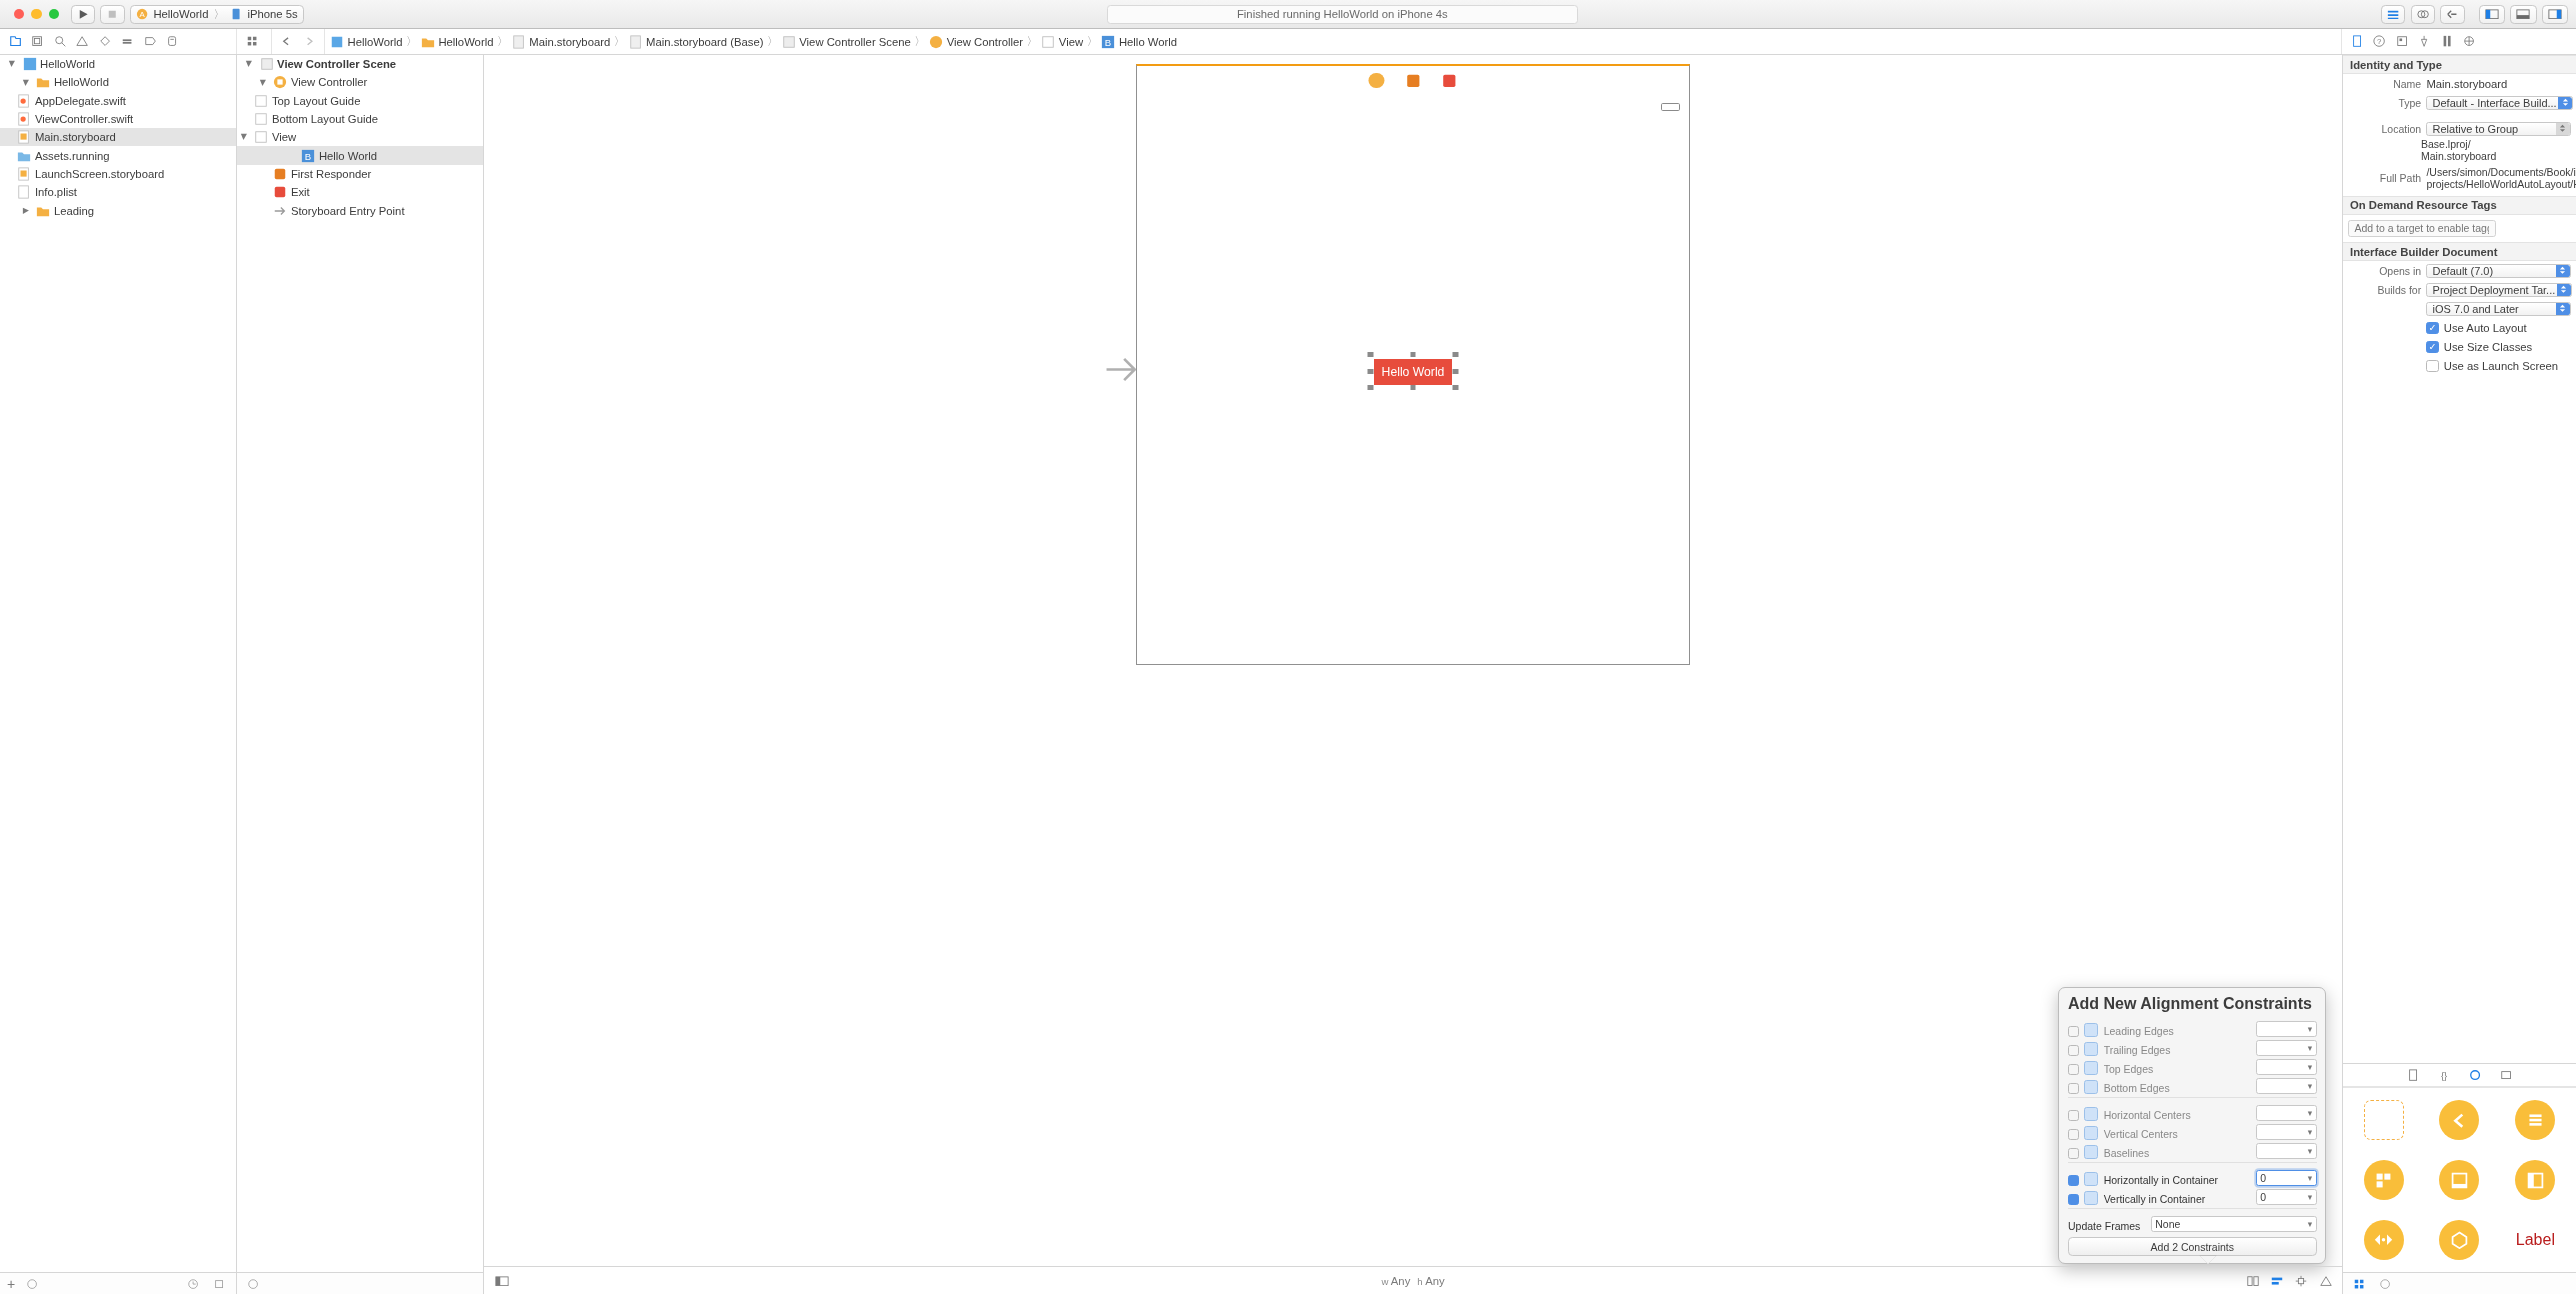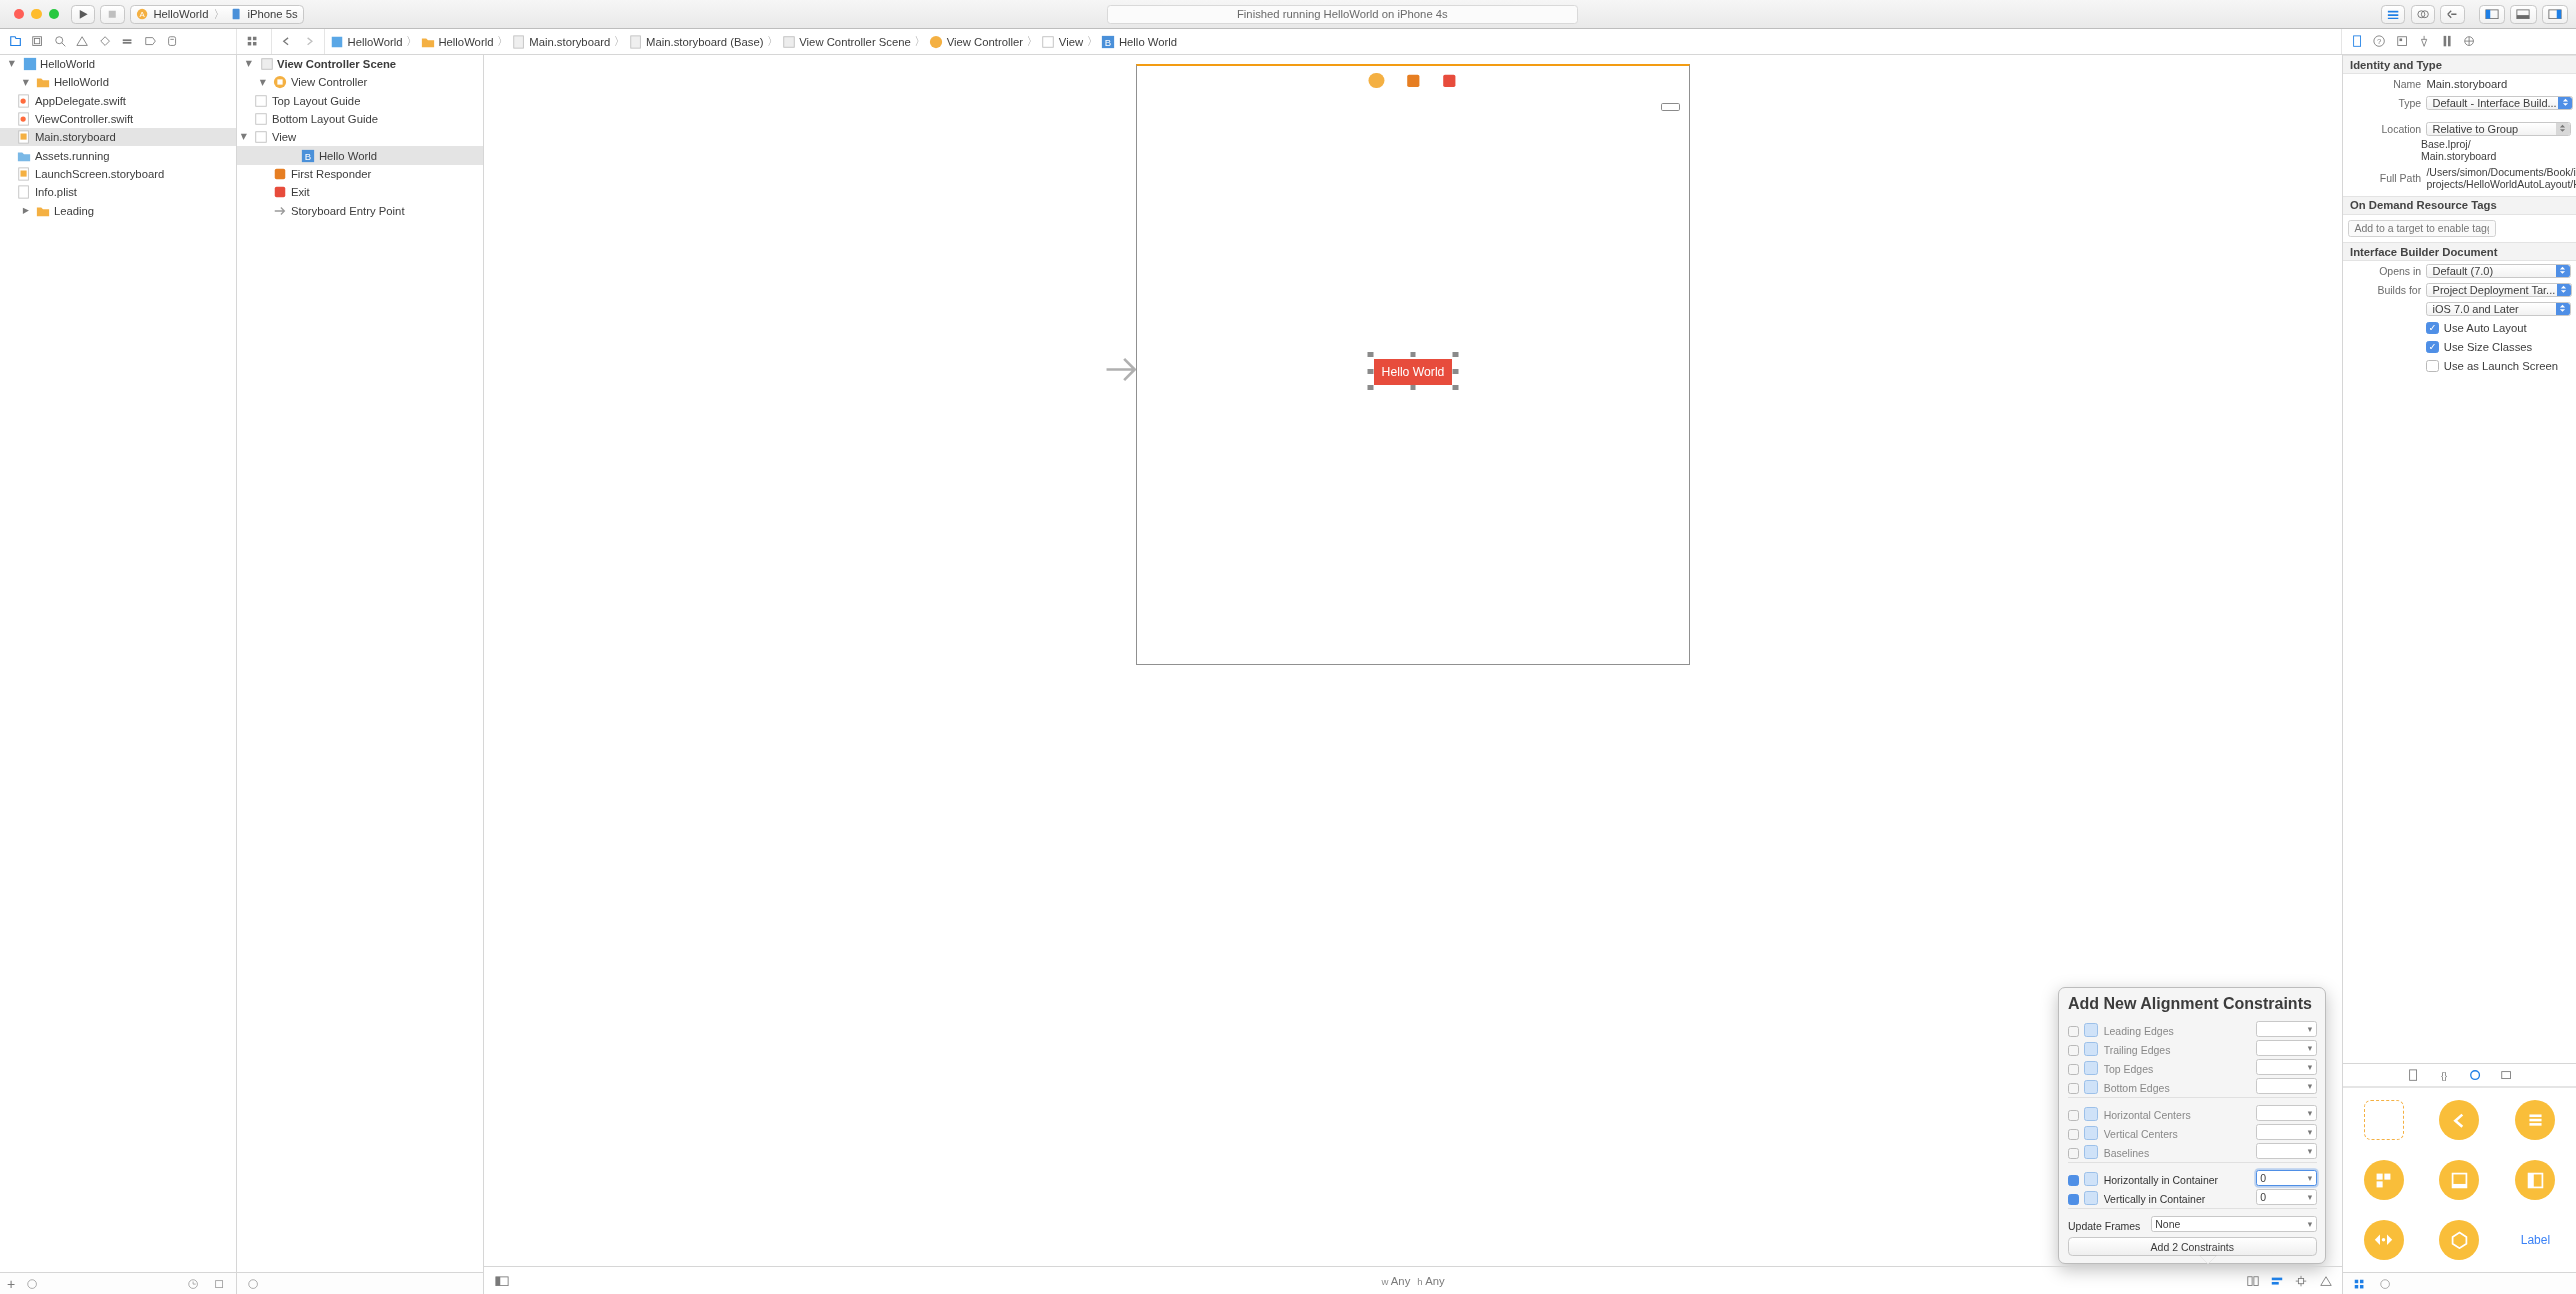--- a/index.html
+++ b/index.html
@@ -856,21 +856,21 @@
             </div>
           </div>
         <div class="libCell">
             <div class="objIcon">
               <svg width="19" height="19" viewBox="0 0 22 22">
                 <polygon points="11,3 19,8 19,16 11,21 3,16 3,8" fill="none" stroke="#fff" stroke-width="2"></polygon>
               </svg>
             </div>
           </div>
         <div class="libCell">
-            <span style="font-size:12px;color:#3b82f6;">Label</span>
+            <span style="font-size:16px;color:#b91c1c;">Label</span>
           </div>
       </div>
       <div class="bottombar">
         <span class="iconbtn active">
             <svg width="12.2" height="12.2" viewBox="0 0 14 14">
               <rect x="2" y="2" width="4" height="4" fill="#1e7fe6"></rect>
               <rect x="8" y="2" width="4" height="4" fill="#1e7fe6"></rect>
               <rect x="2" y="8" width="4" height="4" fill="#1e7fe6"></rect>
               <rect x="8" y="8" width="4" height="4" fill="#1e7fe6"></rect>
             </svg>

